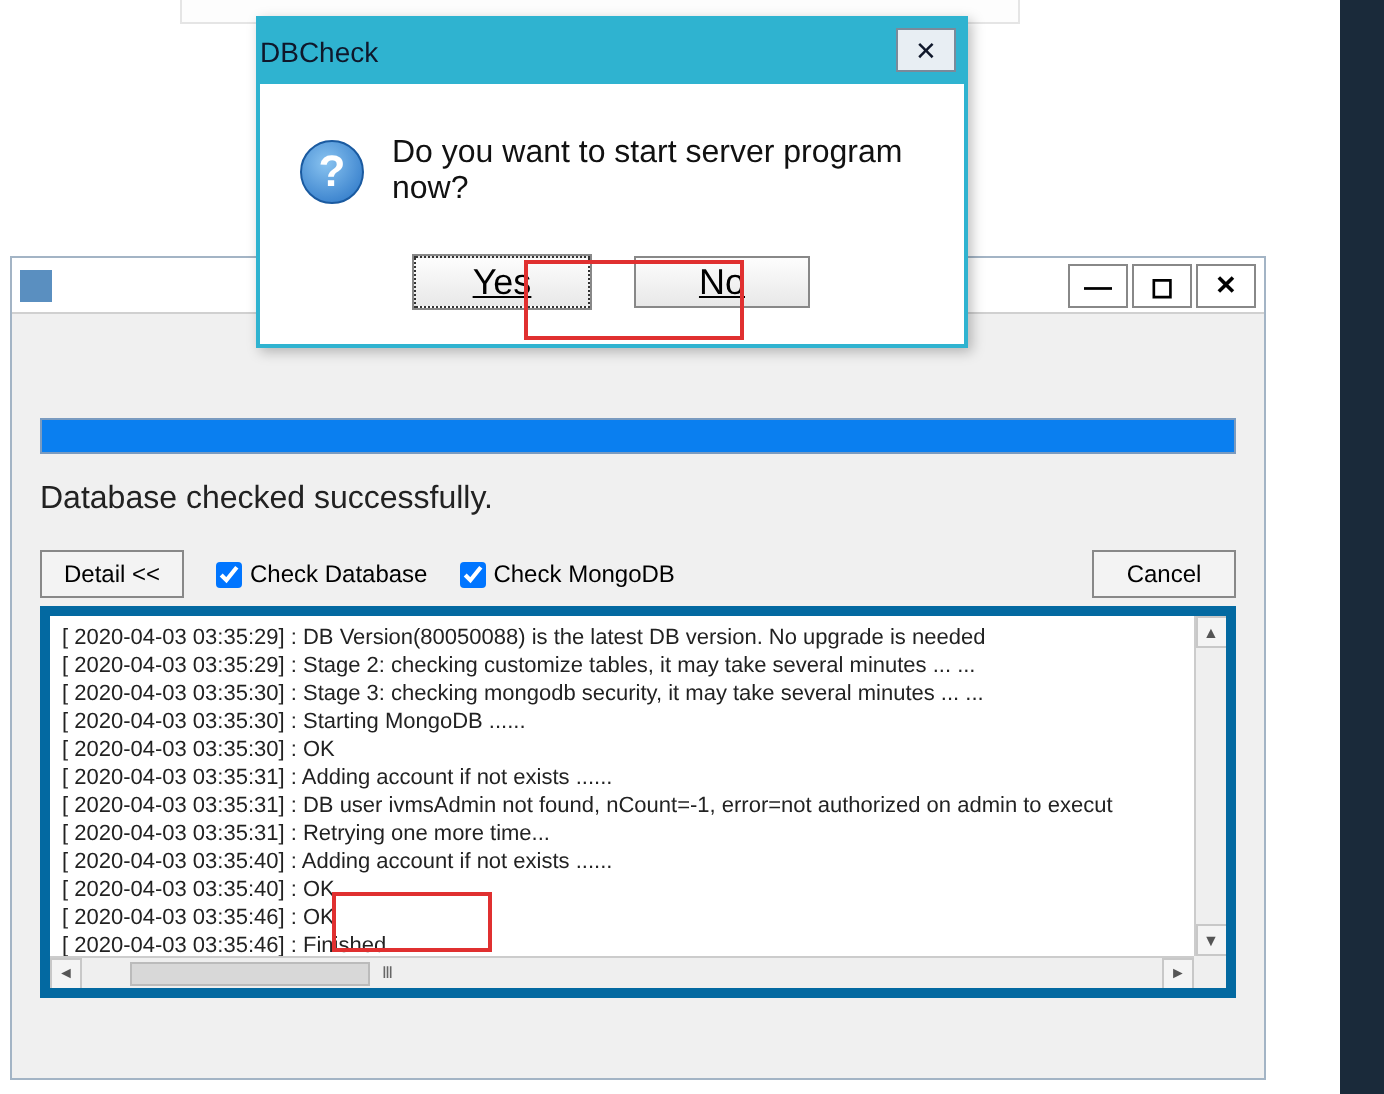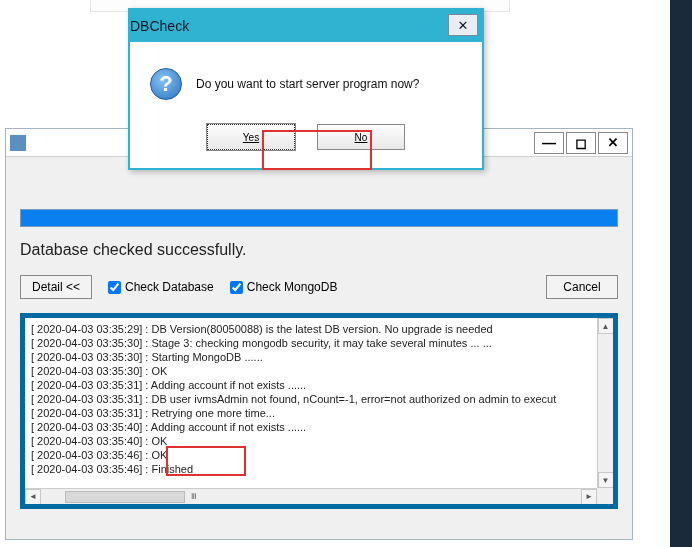--- a/index.html
+++ b/index.html
@@ -81,21 +81,21 @@
     }
     .status-text {
       font-size: 16px;
       margin-bottom: 16px;
       color: #222;
     }
     .controls-row {
       display: flex;
       align-items: center;
       gap: 16px;
-      margin-bottom: 14px;
+      margin-bottom: 4px;
     }
     .btn {
       padding: 4px 10px;
       border: 1px solid #888;
       background: #f3f3f3;
       font-size: 12px;
       cursor: pointer;
       min-width: 72px;
       text-align: center;
       font-family: inherit;
@@ -224,35 +224,35 @@
       color: #fff;
       font-size: 22px;
       font-weight: bold;
       display: flex;
       align-items: center;
       justify-content: center;
       border: 1px solid #1a5aa0;
       flex-shrink: 0;
     }
     .dialog-msg {
-      font-size: 12px;
+      font-size: 16px;
       color: #111;
     }
     .dialog-buttons {
       display: flex;
       justify-content: center;
       gap: 22px;
       padding: 8px 16px 18px;
     }
     .dlg-btn {
       width: 88px;
       height: 26px;
       border: 1px solid #888;
       background: linear-gradient(#fdfdfd,#e8e8e8);
-      font-size: 10px;
+      font-size: 18px;
       cursor: pointer;
       font-family: inherit;
     }
     .dlg-btn .u { text-decoration: underline; }
     .dlg-btn.yes {
       border: 1px dotted #333;
       outline: 1px solid #888;
     }
     .red-box-yes {
       position: absolute;
@@ -299,20 +299,21 @@
           <input type="checkbox" checked="" style="">
           <span>Check MongoDB</span>
         </label>
         <div class="spacer"></div>
         <button class="btn">Cancel</button>
       </div>
 
       <div class="log-box">
         <div class="log-content" id="log-content">
             <span class="log-line">[ 2020-04-03 03:35:29] : DB Version(80050088) is the latest DB version. No upgrade is needed</span>
+            <span class="log-line">[ 2020-04-03 03:35:29] : Stage 2: checking customize tables, it may take several minutes ... ...</span>
             <span class="log-line">[ 2020-04-03 03:35:30] : Stage 3: checking mongodb security, it may take several minutes ... ...</span>
             <span class="log-line">[ 2020-04-03 03:35:30] : Starting MongoDB ......</span>
             <span class="log-line">[ 2020-04-03 03:35:30] : OK</span>
             <span class="log-line">[ 2020-04-03 03:35:31] : Adding account if not exists ......</span>
             <span class="log-line">[ 2020-04-03 03:35:31] : DB user ivmsAdmin not found, nCount=-1, error=not authorized on admin to execut</span>
             <span class="log-line">[ 2020-04-03 03:35:31] : Retrying one more time...</span>
             <span class="log-line">[ 2020-04-03 03:35:40] : Adding account if not exists ......</span>
             <span class="log-line">[ 2020-04-03 03:35:40] : OK</span>
             <span class="log-line">[ 2020-04-03 03:35:46] : OK</span>
             <span class="log-line">[ 2020-04-03 03:35:46] : Finished</span>

